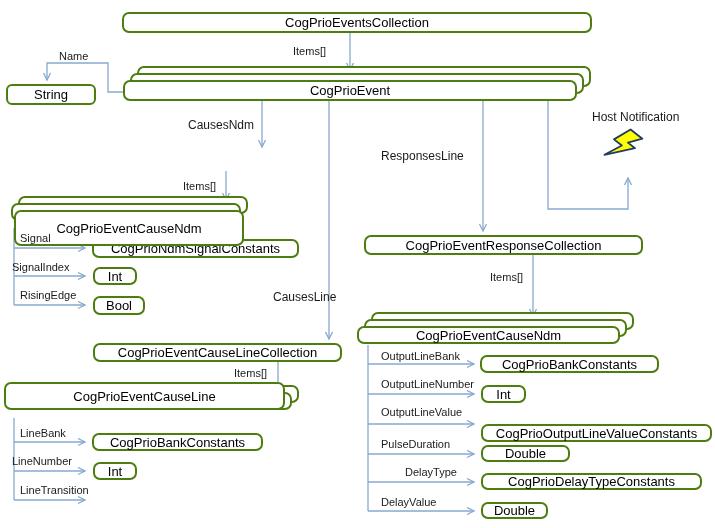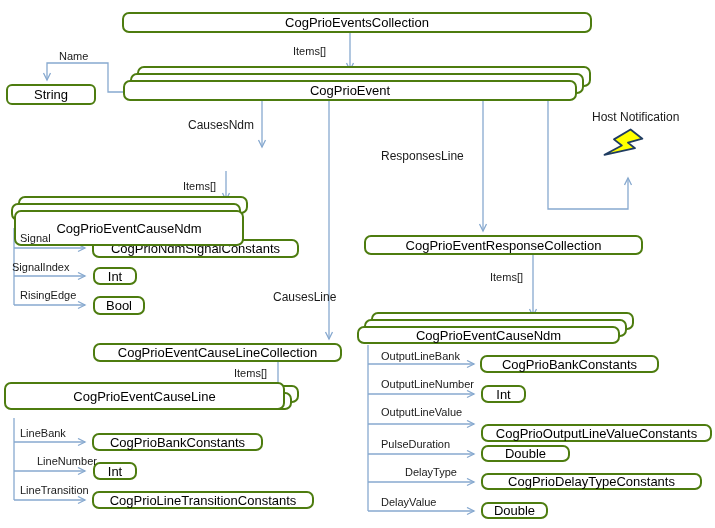--- a/index.html
+++ b/index.html
@@ -68,21 +68,20 @@
   </svg>
 
   <div class="node" style="left:122px;top:12px;width:470px;height:21px;">CogPrioEventsCollection</div>
   <div class="node" style="left:6px;top:84px;width:90px;height:21px;border-radius:6px;">String</div>
   <div class="node" style="left:92px;top:239px;width:207px;height:19px;">CogPrioNdmSignalConstants</div>
   <div class="node" style="left:93px;top:267px;width:44px;height:18px;">Int</div>
   <div class="node" style="left:93px;top:296px;width:52px;height:19px;">Bool</div>
   <div class="node" style="left:93px;top:343px;width:249px;height:19px;">CogPrioEventCauseLineCollection</div>
   <div class="node" style="left:92px;top:433px;width:171px;height:18px;">CogPrioBankConstants</div>
   <div class="node" style="left:93px;top:462px;width:44px;height:18px;">Int</div>
-  <div class="node" style="left:92px;top:491px;width:222px;height:18px;">CogPrioLineTransitionConstants</div>
   <div class="node" style="left:364px;top:235px;width:279px;height:20px;">CogPrioEventResponseCollection</div>
   <div class="node" style="left:480px;top:355px;width:179px;height:18px;">CogPrioBankConstants</div>
   <div class="node" style="left:481px;top:385px;width:45px;height:18px;">Int</div>
   <div class="node" style="left:481px;top:424px;width:231px;height:18px;">CogPrioOutputLineValueConstants</div>
   <div class="node" style="left:481px;top:445px;width:89px;height:17px;">Double</div>
   <div class="node" style="left:481px;top:473px;width:221px;height:17px;">CogPrioDelayTypeConstants</div>
   <div class="node" style="left:481px;top:502px;width:67px;height:17px;">Double</div>
 
   <div>
     <div class="plate" style="left:137px;top:66px;width:454px;height:21px;"></div>
@@ -111,21 +110,21 @@
   <div class="lbl" style="left:59px;top:50px;">Name</div>
   <div class="lbl" style="left:293px;top:45px;">Items[]</div>
   <div class="lbl bold" style="left:188px;top:119px;">CausesNdm</div>
   <div class="lbl" style="left:183px;top:180px;">Items[]</div>
   <div class="lbl" style="left:20px;top:232px;">Signal</div>
   <div class="lbl" style="left:12px;top:261px;">SignalIndex</div>
   <div class="lbl" style="left:20px;top:289px;">RisingEdge</div>
   <div class="lbl bold" style="left:248px;top:291px;margin-left:25px;">CausesLine</div>
   <div class="lbl" style="left:234px;top:367px;">Items[]</div>
   <div class="lbl" style="left:20px;top:427px;">LineBank</div>
-  <div class="lbl" style="left:37px;top:455px;">LineNumber</div>
+  <div class="lbl" style="left:12px;top:455px;">LineNumber</div>
   <div class="lbl" style="left:20px;top:484px;">LineTransition</div>
   <div class="lbl bold" style="left:381px;top:150px;">ResponsesLine</div>
   <div class="lbl" style="left:490px;top:271px;">Items[]</div>
   <div class="lbl" style="left:381px;top:350px;">OutputLineBank</div>
   <div class="lbl" style="left:381px;top:378px;">OutputLineNumber</div>
   <div class="lbl" style="left:381px;top:406px;">OutputLineValue</div>
   <div class="lbl" style="left:381px;top:438px;">PulseDuration</div>
   <div class="lbl" style="left:381px;top:466px;padding-left:24px;">DelayType</div>
   <div class="lbl" style="left:381px;top:496px;">DelayValue</div>
   <div class="lbl" style="left:592px;top:111px;font-size:12px;">Host Notification</div>

